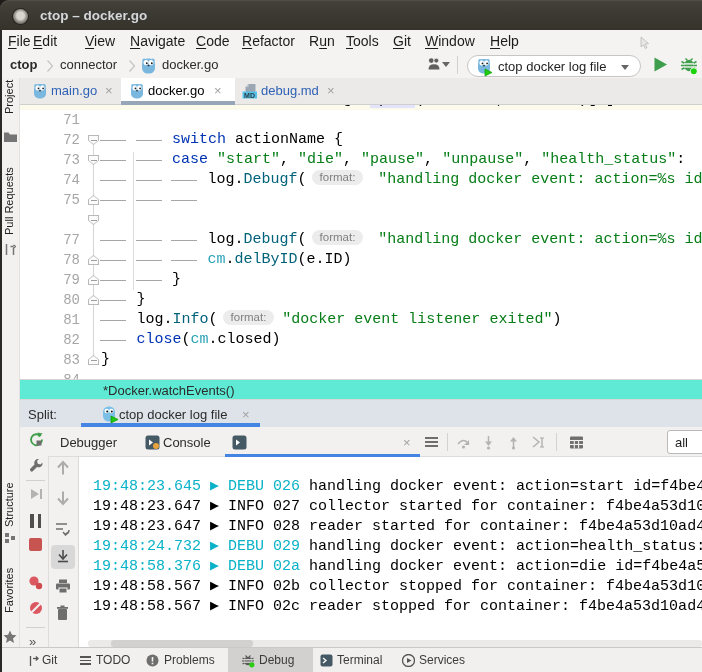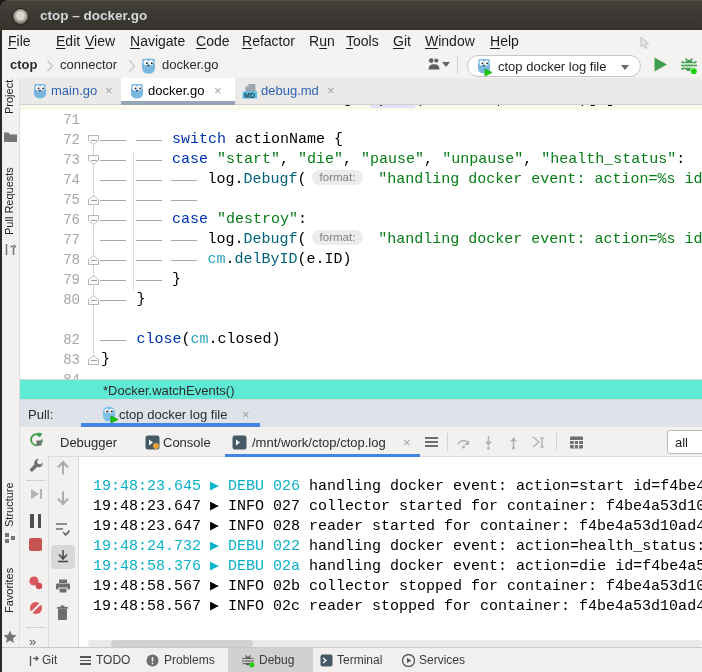--- a/index.html
+++ b/index.html
@@ -87,21 +87,21 @@
 <div id="app">
 
   <div id="titlebar" class="abs">
       <div class="inner"></div>
     <div class="btn"></div>
     <div class="title">ctop – docker.go</div>
   </div>
 
   <div id="menubar" class="abs">
     <span style="left:8px"><u>F</u>ile</span>
-    <span style="left:56px"><u>E</u>dit</span>
+    <span style="left:33px"><u>E</u>dit</span>
     <span style="left:85px"><u>V</u>iew</span>
     <span style="left:130px"><u>N</u>avigate</span>
     <span style="left:196px"><u>C</u>ode</span>
     <span style="left:242px"><u>R</u>efactor</span>
     <span style="left:309px">R<u>u</u>n</span>
     <span style="left:346px"><u>T</u>ools</span>
     <span style="left:393px"><u>G</u>it</span>
     <span style="left:425px"><u>W</u>indow</span>
     <span style="left:490px"><u>H</u>elp</span>
   </div>
@@ -206,26 +206,20 @@
         <div class="dash" style="left:116px"></div>
         <div class="dash" style="left:151px"></div>
       <div class="code"><span style="margin-left:106.5px">log.<span class="fn">Debugf</span>(<span class="hint" style="margin-left:5px;margin-right:15px;">format:</span><span class="str">"handling docker event: action=%s id=%s"</span>, e.Action)</span></div>
       </div>
     <div class="crow" style="top:105px">
         <div class="lnum">75</div>
       <div class="dash" style="left:80px"></div>
         <div class="dash" style="left:116px"></div>
         <div class="dash" style="left:151px"></div>
       </div>
-    <div class="crow" style="top:125px">
-        <div class="lnum">76</div>
-      <div class="dash" style="left:80px"></div>
-        <div class="dash" style="left:116px"></div>
-      <div class="code"><span style="margin-left:71px"><span class="kw">case</span> <span class="str">"destroy"</span>:</span></div>
-      </div>
     <div class="crow" style="top:145px">
         <div class="lnum">77</div>
       <div class="dash" style="left:80px"></div>
         <div class="dash" style="left:116px"></div>
         <div class="dash" style="left:151px"></div>
       <div class="code"><span style="margin-left:106.5px">log.<span class="fn">Debugf</span>(<span class="hint" style="margin-left:5px;margin-right:15px;">format:</span><span class="str">"handling docker event: action=%s id=%s"</span>, e.Action)</span></div>
       </div>
     <div class="crow" style="top:165px">
         <div class="lnum">78</div>
       <div class="dash" style="left:80px"></div>
@@ -236,20 +230,25 @@
     <div class="crow" style="top:185px">
         <div class="lnum">79</div>
       <div class="dash" style="left:80px"></div>
         <div class="dash" style="left:116px"></div>
       <div class="code"><span style="margin-left:71px">}</span></div>
       </div>
     <div class="crow" style="top:205px">
         <div class="lnum">80</div>
       <div class="dash" style="left:80px"></div>
       <div class="code"><span style="margin-left:35.5px">}</span></div>
+      </div>
+    <div class="crow" style="top:225px">
+        <div class="lnum">81</div>
+      <div class="dash" style="left:80px"></div>
+      <div class="code"><span style="margin-left:35.5px">log.<span class="fn">Info</span>(<span class="hint" style="margin-left:5px;margin-right:8px;">format:</span><span class="str">"docker event listener exited"</span>)</span></div>
       </div>
     <div class="crow" style="top:245px">
         <div class="lnum">82</div>
       <div class="dash" style="left:80px"></div>
       <div class="code"><span style="margin-left:35.5px"><span class="kw">close</span>(<span class="cy">cm</span>.closed)</span></div>
       </div>
     <div class="crow" style="top:265px">
         <div class="lnum">83</div>
       <div class="code">}</div>
       </div>
@@ -369,21 +368,21 @@
     <svg class="abs" style="left:3px;top:552px" width="14" height="14" viewBox="0 0 14 14">
       <path d="M7 0.5 L8.9 4.8 L13.5 5.3 L10 8.4 L11 13 L7 10.5 L3 13 L4 8.4 L0.5 5.3 L5.1 4.8 z" fill="#757575"></path>
     </svg>
   </div>
 
   <div id="fnrow" class="abs">
     <span class="abs" style="left:83px;top:3px;font-size:13px;color:#2b2b2b;">*Docker.watchEvents()</span>
   </div>
 
   <div id="dbghead" class="abs">
-    <span class="abs" style="left:8px;top:7px;font-size:13px;color:#2b2b2b;">Pull:</span>
+    <span class="abs" style="left:8px;top:7px;font-size:13px;color:#2b2b2b;">Split:</span>
     <svg class="abs" style="left:82px;top:6px" width="14" height="16" viewBox="0 0 14 16">
       <rect x="1" y="0.5" width="12" height="15" rx="5.5" fill="#7cc0e8"></rect>
       <circle cx="4.7" cy="5" r="2.2" fill="#fff"></circle>
         <circle cx="9.3" cy="5" r="2.2" fill="#fff"></circle>
       <circle cx="5.2" cy="5.4" r="1" fill="#111"></circle>
         <circle cx="9.8" cy="5.4" r="1" fill="#111"></circle>
     </svg>
     <svg class="abs" style="left:90px;top:15px" width="9" height="9" viewBox="0 0 9 9">
       <path d="M1 1 L8 4.5 L1 8 z" fill="#21c912" stroke="#0ca00a" stroke-width="0.8"></path>
     </svg>
@@ -397,21 +396,20 @@
     <svg class="abs" style="left:97px;top:8px" width="15" height="15" viewBox="0 0 15 15">
       <rect x="0.5" y="0.5" width="14" height="14" rx="2.5" fill="#455a64"></rect>
       <path d="M4 4.5 L8 7.5 L4 10.5 z" fill="#fff"></path>
       <circle cx="11" cy="11" r="3" fill="#e8a33d"></circle>
     </svg>
     <span class="abs" style="left:115px;top:8px;font-size:13px;color:#2b2b2b;">Console</span>
     <svg class="abs" style="left:184px;top:8px" width="15" height="15" viewBox="0 0 15 15">
       <rect x="0.5" y="0.5" width="14" height="14" rx="2.5" fill="#455a64"></rect>
       <path d="M4 4.5 L8 7.5 L4 10.5 z" fill="#fff"></path>
     </svg>
-    <span class="abs" style="left:204px;top:8px;font-size:13px;color:#2b2b2b;">/mnt/work/ctop/ctop.log</span>
     <span class="tx abs" style="left:355px;top:8px;">×</span>
     <div class="abs" style="left:177px;top:27px;width:195px;height:3px;background:#4484e3;"></div>
 
     <div class="abs" style="left:377px;top:10px;width:13px;height:10px;">
       <div class="abs" style="left:0;top:0;width:13px;height:1.5px;background:#6e6e6e"></div>
       <div class="abs" style="left:0;top:4px;width:13px;height:1.5px;background:#6e6e6e"></div>
       <div class="abs" style="left:0;top:8px;width:13px;height:1.5px;background:#6e6e6e"></div>
     </div>
     <div class="sep" style="left:399px;top:6px;height:18px;"></div>
 
@@ -512,21 +510,21 @@
       <rect x="2" y="4" width="9" height="11" rx="1" fill="#6e6e6e"></rect>
       <rect x="1" y="2" width="11" height="1.8" fill="#6e6e6e"></rect>
       <rect x="4.5" y="0.5" width="4" height="2" fill="#6e6e6e"></rect>
     </svg>
   </div>
 
   <div id="log" class="abs">
     <div class="ll" style="top:20px"><span class="lc">19:48:23.645 ▶ DEBU 026 </span>handling docker event: action=start id=f4be4</div>
     <div class="ll" style="top:40px">19:48:23.647 ▶ INFO 027 collector started for container: f4be4a53d10</div>
     <div class="ll" style="top:60px">19:48:23.647 ▶ INFO 028 reader started for container: f4be4a53d10ad4</div>
-    <div class="ll" style="top:80px"><span class="lc">19:48:24.732 ▶ DEBU 022 </span>handling docker event: action=health_status:</div>
+    <div class="ll" style="top:80px"><span class="lc">19:48:24.732 ▶ DEBU 029 </span>handling docker event: action=health_status:</div>
     <div class="ll" style="top:100px"><span class="lc">19:48:58.376 ▶ DEBU 02a </span>handling docker event: action=die id=f4be4a5</div>
     <div class="ll" style="top:120px">19:48:58.567 ▶ INFO 02b collector stopped for container: f4be4a53d10</div>
     <div class="ll" style="top:140px">19:48:58.567 ▶ INFO 02c reader stopped for container: f4be4a53d10ad4</div>
     <div class="abs" style="left:9px;top:183px;width:614px;height:7px;background:#ebeae8;border-radius:3px;"></div>
     <div class="abs" style="left:32px;top:183px;width:142px;height:7px;background:#d2d1cf;border-radius:3px;"></div>
   </div>
 
   <div id="status" class="abs">
     <svg class="abs" style="left:27px;top:6px" width="13" height="13" viewBox="0 0 13 13">
       <g stroke="#555" stroke-width="1.3" fill="none">

